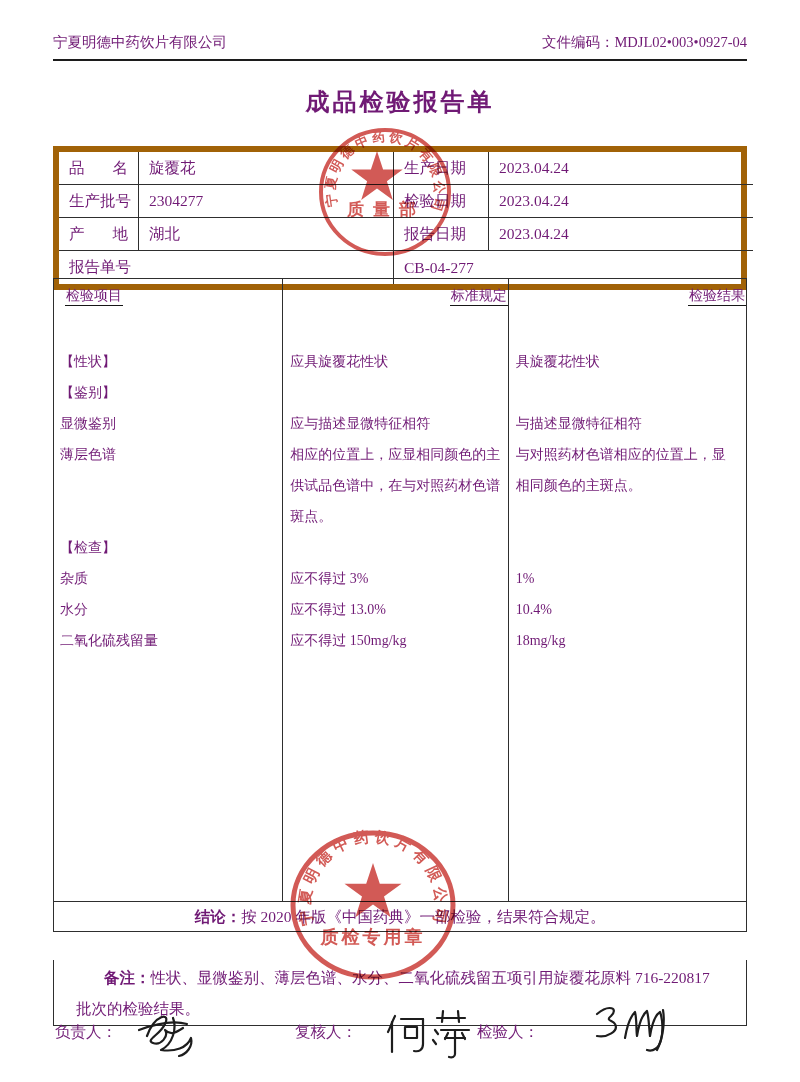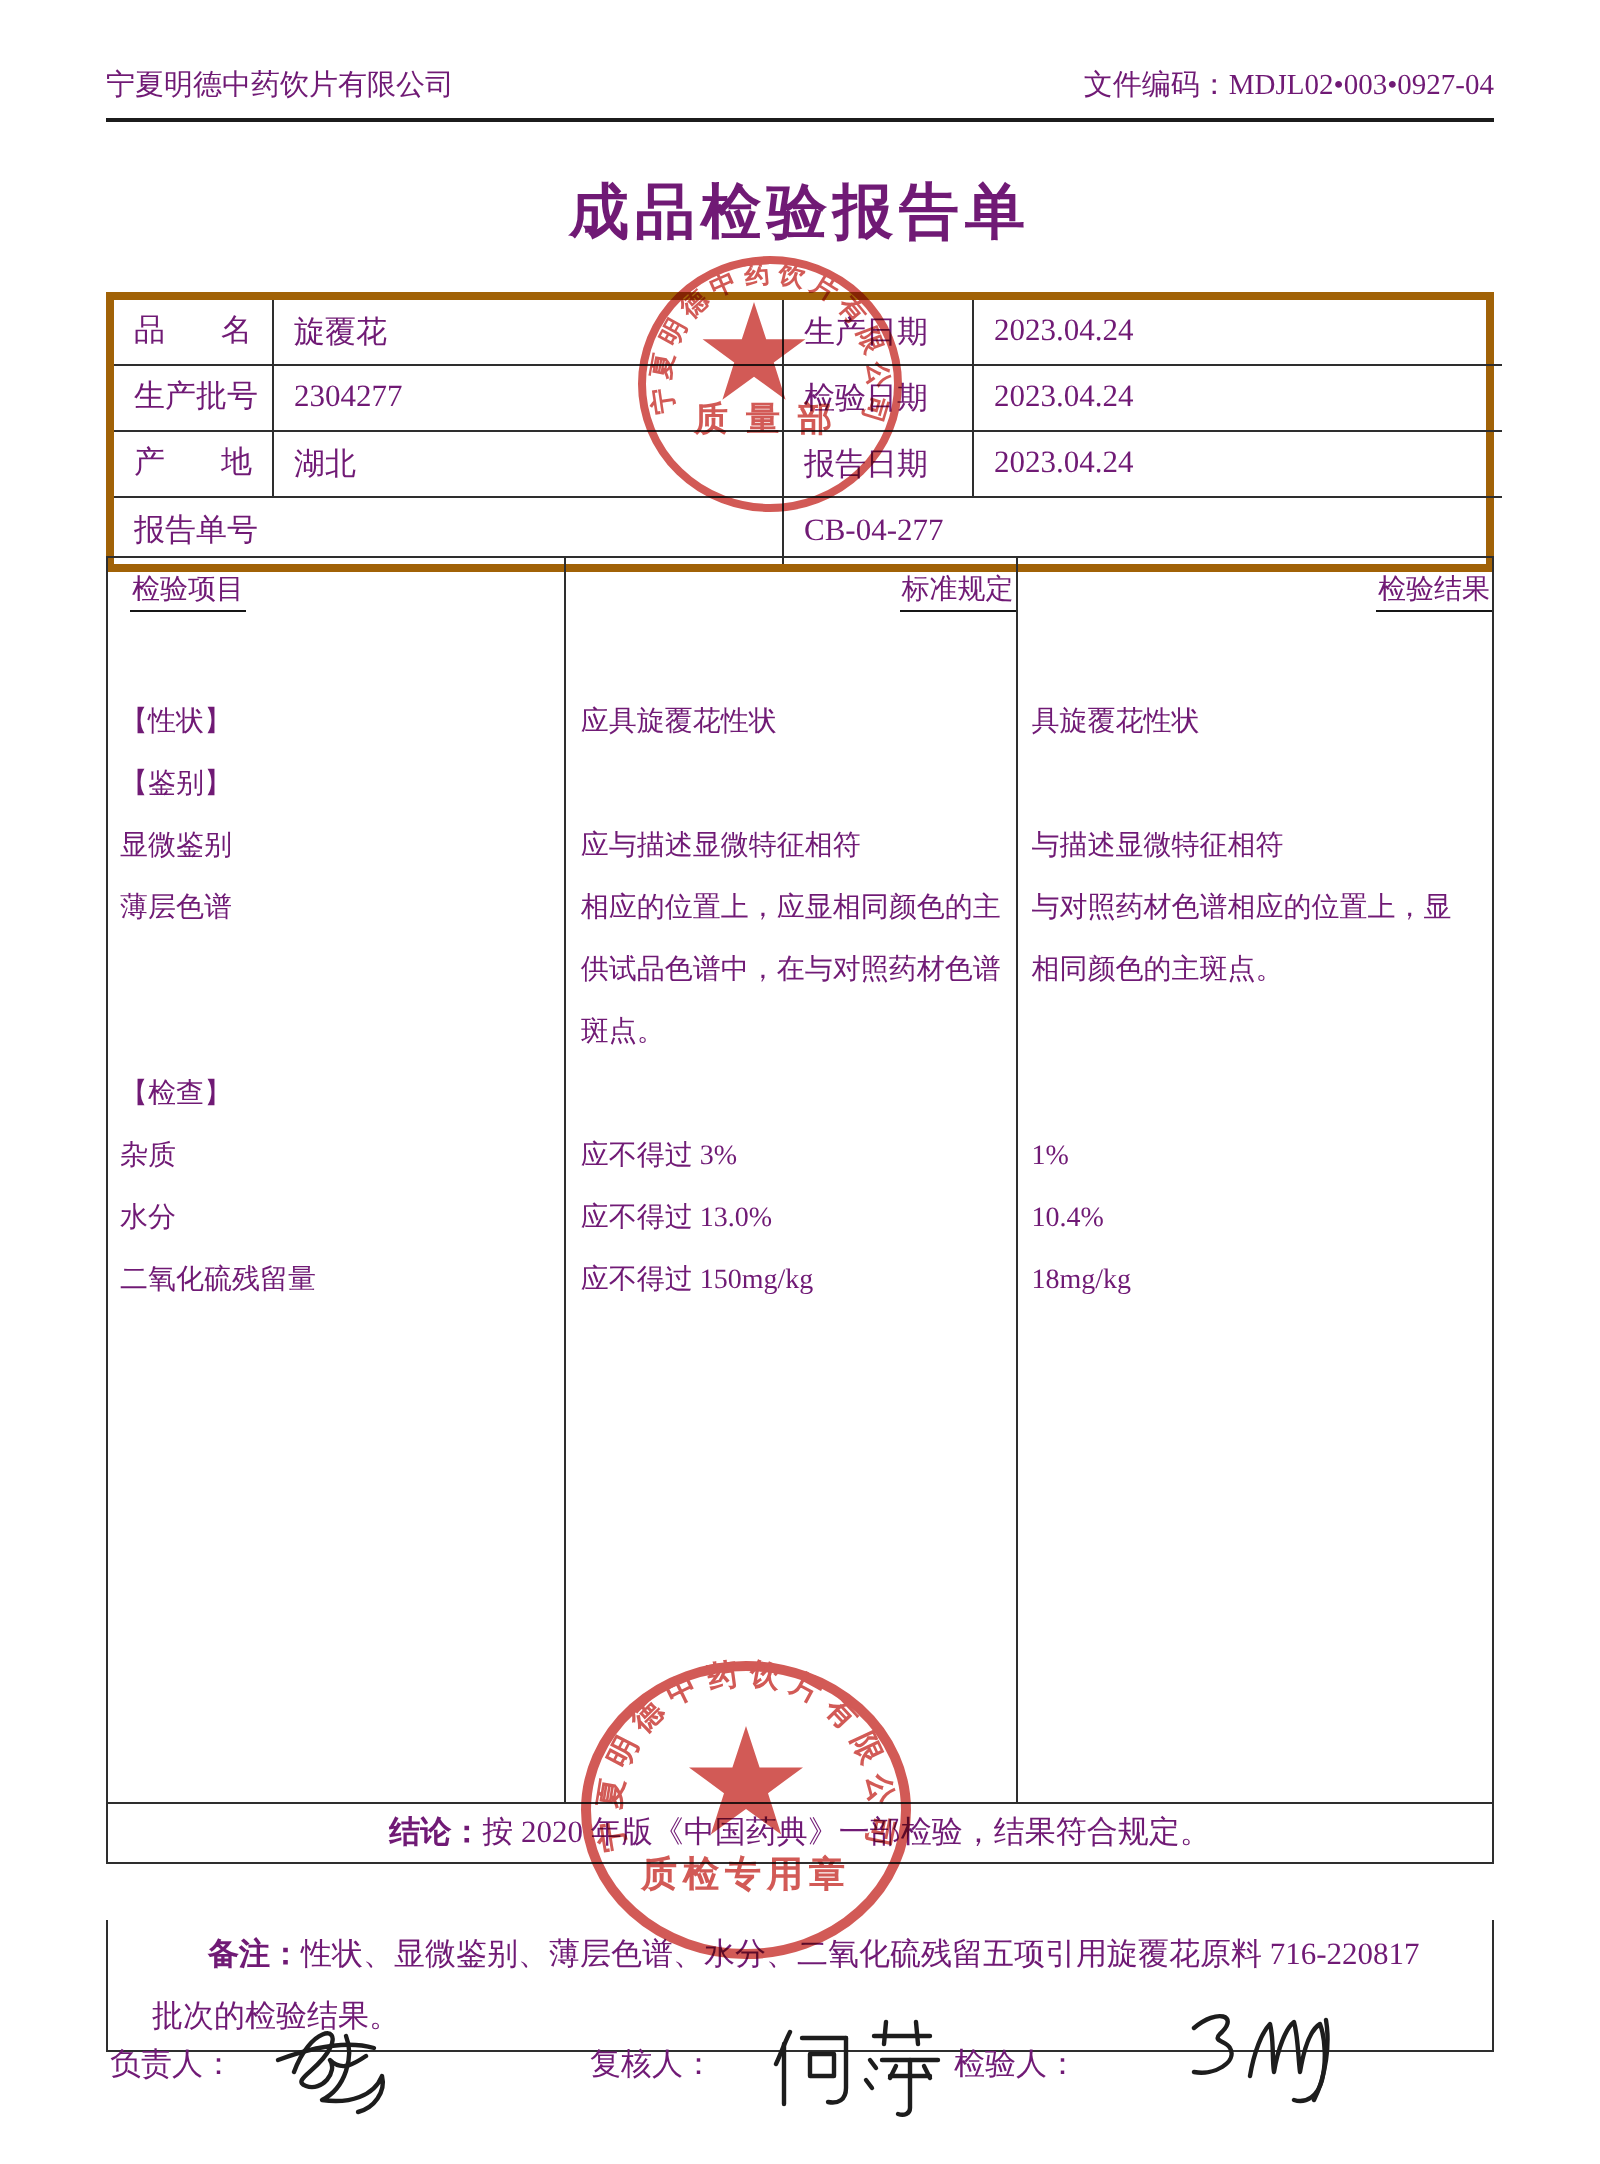--- a/index.html
+++ b/index.html
@@ -11,27 +11,27 @@
   }
   
   .hdr {
     position:absolute; left:53px; top:33px; width:694px;
     display:flex; justify-content:space-between; align-items:flex-end;
     font-size:14.5px; padding-bottom:7px; border-bottom:2px solid #1c1c1c;
   }
   
   .title {
     position:absolute; left:0; top:86px; width:100%;
-    text-align:center; font-size:30px; font-weight:bold; letter-spacing:3px;
+    text-align:center; font-size:24px; font-weight:bold; letter-spacing:3px;
   }
   
   .info {
     position:absolute; left:53px; top:146px; width:694px;
     display:grid; grid-template-columns:80px 255px 95px 264px;
-    grid-auto-rows:33px; border:4px solid #a16207; font-size:15.5px;
+    grid-auto-rows:33px; border:6px solid #a16207; font-size:15.5px;
     background:transparent;
   }
   .info > div {
     border-right:1px solid #2e2e2e; border-bottom:1px solid #2e2e2e;
     display:flex; align-items:center; padding:0 10px; white-space:nowrap;
   }
   .info > .noR { border-right:none; }
   .info > .noB { border-bottom:none; }
   .info .jlabel { display:block; line-height:32px; text-align:justify; text-align-last:justify; }
   .sp2a { grid-column:1 / 3; }

